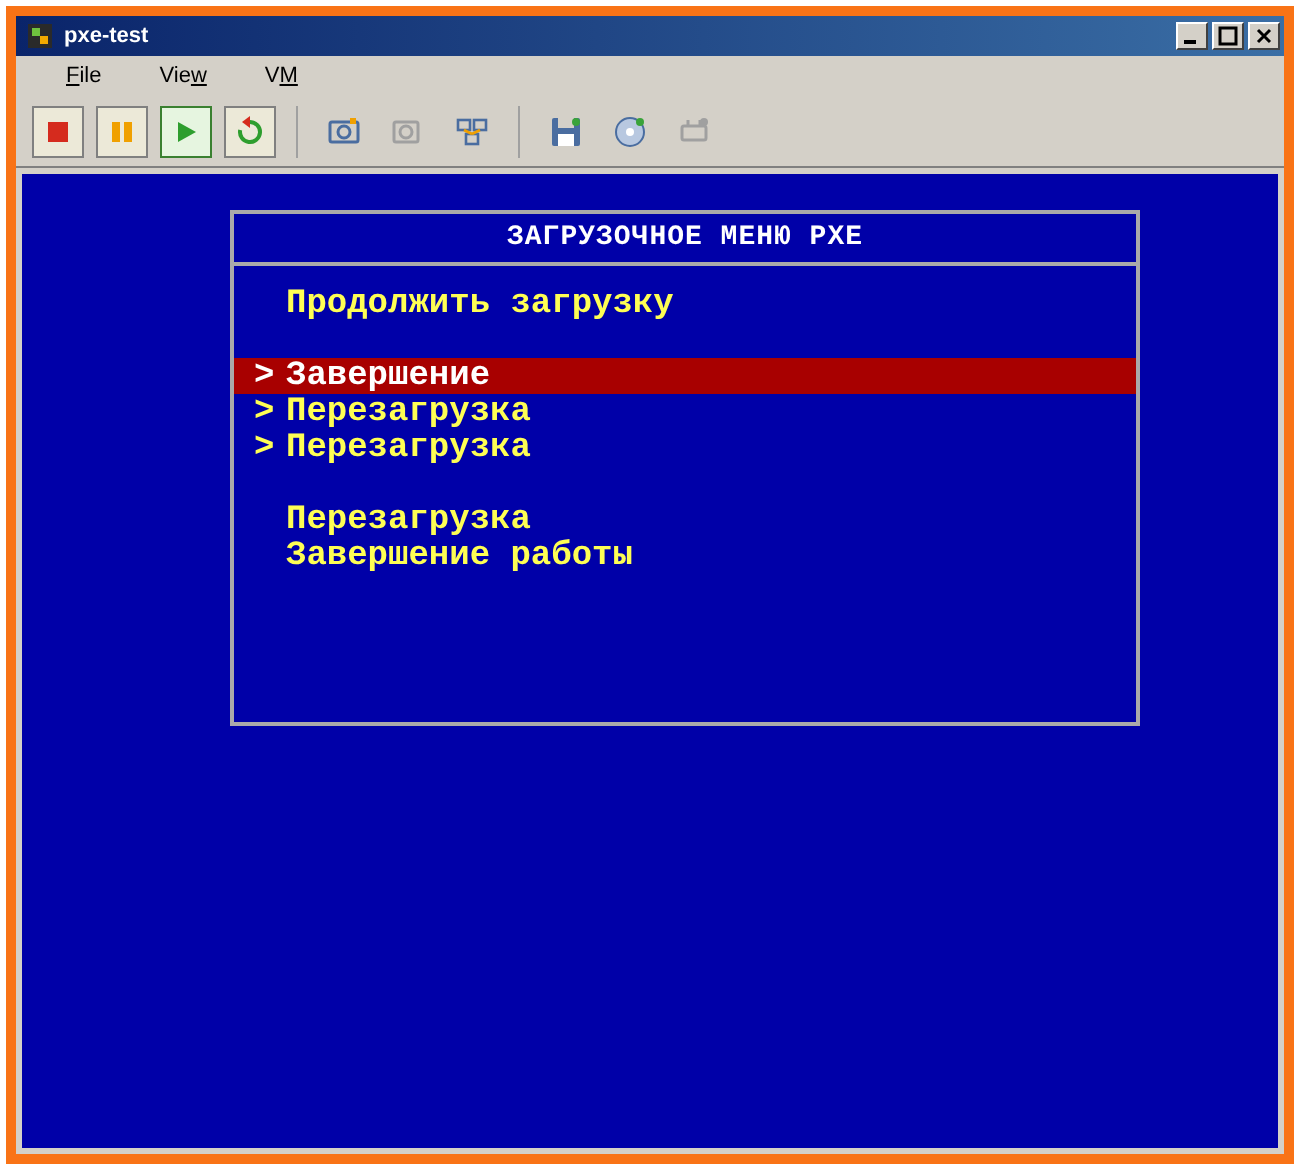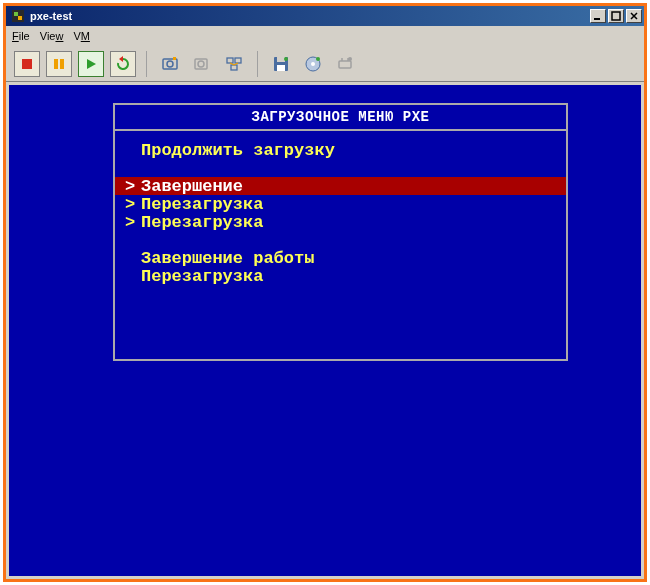--- a/index.html
+++ b/index.html
@@ -9,21 +9,21 @@
     height: 585px;
     background: #fff;
     font-family: Tahoma, Arial, sans-serif;
     font-size: 11px;
     overflow: hidden;
   }
   .window {
     position: absolute;
     top: 3px; left: 3px;
     width: 644px; height: 579px;
-    border: 3px solid #f97316;
+    border: 5px solid #f97316;
     background: #d4d0c8;
     display: flex;
     flex-direction: column;
   }
   .titlebar {
     height: 20px;
     background: linear-gradient(to right, #0a246a, #3a6ea5);
     display: flex;
     align-items: center;
     padding: 0 2px 0 4px;
@@ -57,20 +57,21 @@
     height: 20px;
     display: flex;
     align-items: center;
     padding: 0 6px;
     gap: 10px;
     background: #d4d0c8;
   }
   .menu-item {
     font-size: 11px;
     cursor: pointer;
+    margin-left: 19px;
   }
   .menu-item .u { text-decoration: underline; }
 
   .toolbar {
     height: 36px;
     display: flex;
     align-items: center;
     padding: 0 8px;
     gap: 6px;
     background: #d4d0c8;
@@ -256,19 +257,19 @@
   <div class="content">
     <div class="pxe-panel">
       <div class="pxe-header">ЗАГРУЗОЧНОЕ МЕНЮ PXE</div>
       <div class="pxe-body">
         <div class="pxe-line"><span class="chev"> </span><span class="pxe-text">Продолжить загрузку</span></div>
         <div class="pxe-gap"></div>
         <div class="pxe-line sel"><span class="chev">&gt;</span><span class="pxe-text">Завершение</span></div>
         <div class="pxe-line"><span class="chev">&gt;</span><span class="pxe-text">Перезагрузка</span></div>
         <div class="pxe-line"><span class="chev">&gt;</span><span class="pxe-text">Перезагрузка</span></div>
         <div class="pxe-gap"></div>
+        <div class="pxe-line"><span class="chev"> </span><span class="pxe-text">Перезагрузка</span></div>
         <div class="pxe-line"><span class="chev"> </span><span class="pxe-text">Завершение работы</span></div>
-        <div class="pxe-line"><span class="chev"> </span><span class="pxe-text">Перезагрузка</span></div>
       </div>
     </div>
   </div>
 
 </div>
 
 </body></html>

